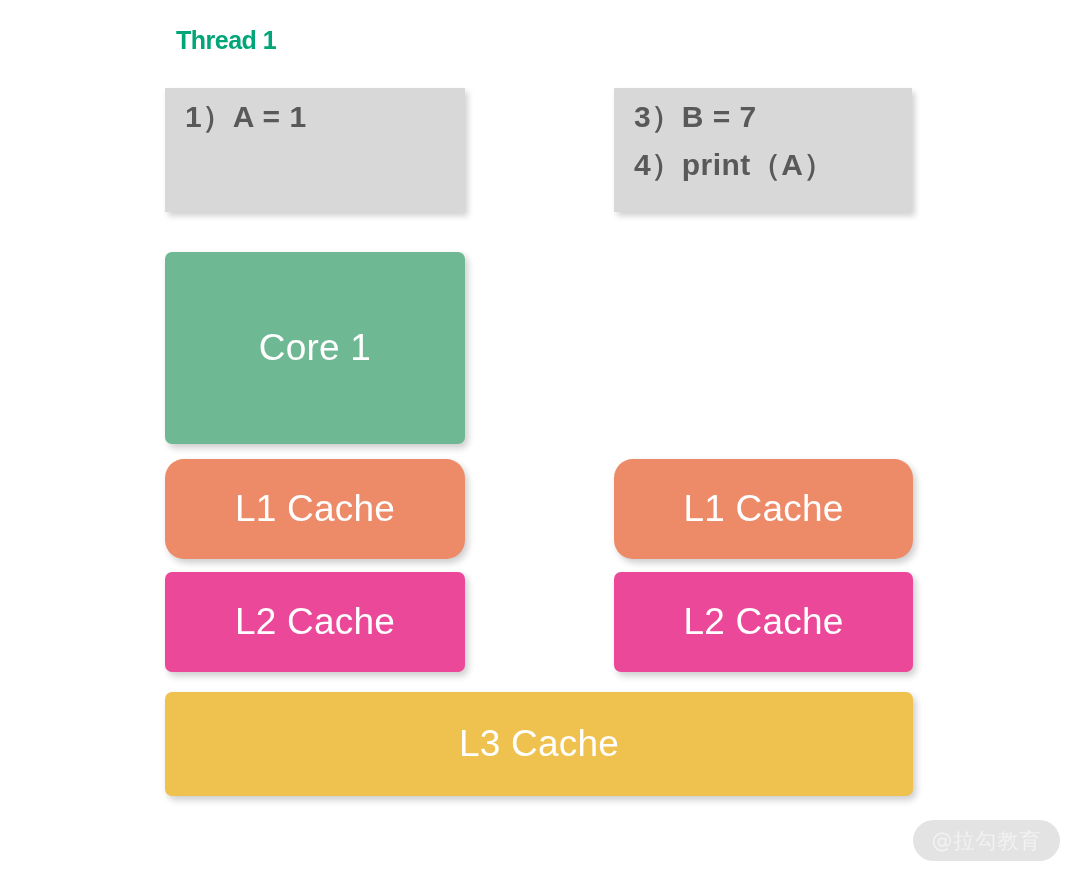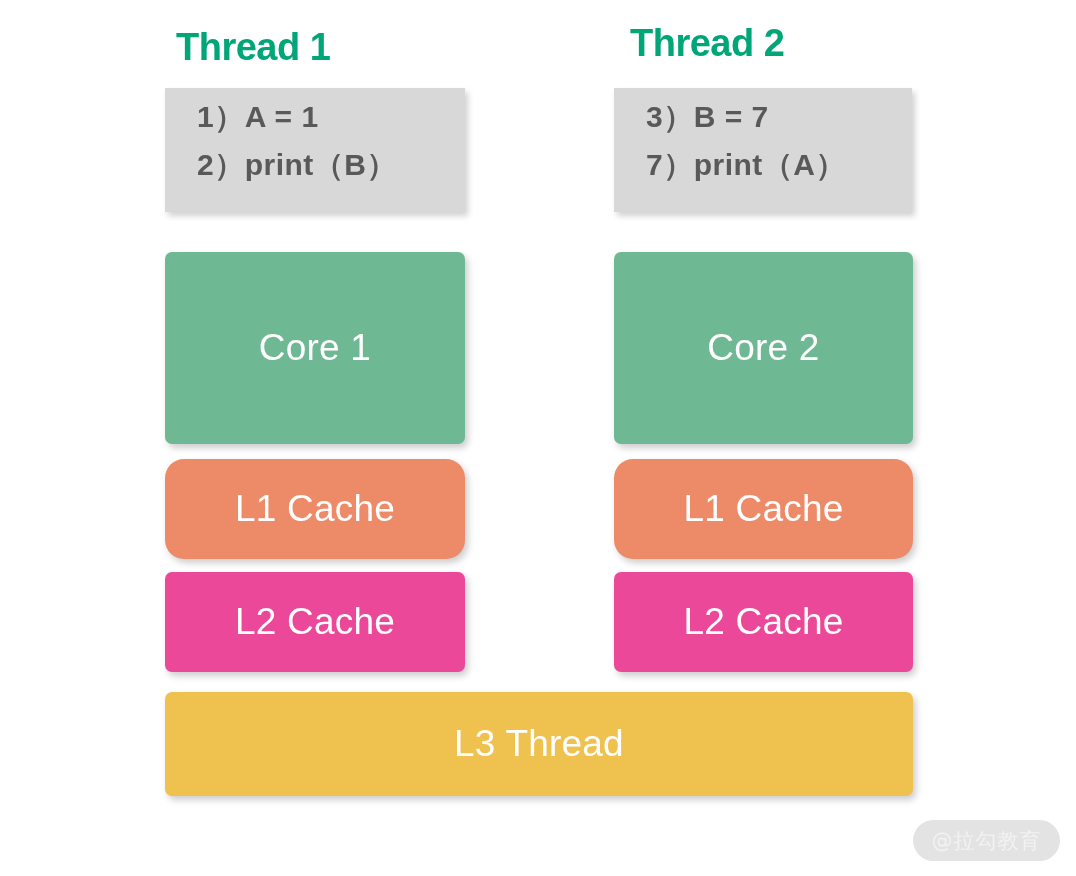--- a/index.html
+++ b/index.html
@@ -20,36 +20,36 @@
     position: relative;
     width: 1076px;
     height: 876px;
     background: #ffffff;
   }
 
   
   .thread-title {
     position: absolute;
     font-weight: bold;
-    font-size: 38px;
+    font-size: 25px;
     letter-spacing: -0.5px;
     color: #00a578;
     white-space: nowrap;
     line-height: 1;
   }
   #thread-1-title { left: 176px; top: 28px; }
   #thread-2-title { left: 630px; top: 24px; }
 
   
   .code-box {
     position: absolute;
     background: #d8d8d8;
     box-shadow: 3px 4px 6px rgba(0,0,0,0.18);
     box-sizing: border-box;
-    padding: 14px 0 10px 32px;
+    padding: 14px 0 10px 20px;
   }
   #code-box-1 { left: 165px; top: 88px; width: 300px; height: 124px; }
   #code-box-2 { left: 614px; top: 88px; width: 298px; height: 124px; }
 
   .code-line {
     color: #595959;
     font-size: 30px;
     font-weight: bold;
     line-height: 1;
     white-space: nowrap;
@@ -112,39 +112,36 @@
 </style>
 </head>
 <body>
 
 <div id="canvas">
 
   <div id="thread-1-title" class="thread-title">Thread 1</div>
 
   <div id="code-box-1" class="code-box">
     <div class="code-line">1）A = 1</div>
-    <div class="code-line">2）print（B）</div>
   </div>
 
   <div id="core-1" class="block core-block">Core 1</div>
 
   <div id="l1-1" class="block l1-block">L1 Cache</div>
 
   <div id="l2-1" class="block l2-block">L2 Cache</div>
 
-  <div id="thread-2-title" class="thread-title">Thread 2</div>
 
   <div id="code-box-2" class="code-box">
     <div class="code-line">3）B = 7</div>
-    <div class="code-line">7）print（A）</div>
+    <div class="code-line">4）print（A）</div>
   </div>
 
-  <div id="core-2" class="block core-block">Core 2</div>
 
   <div id="l1-2" class="block l1-block">L1 Cache</div>
 
   <div id="l2-2" class="block l2-block">L2 Cache</div>
 
-  <div id="l3" class="block l3-block">L3 Thread</div>
+  <div id="l3" class="block l3-block">L3 Cache</div>
 
   <div id="watermark">@拉勾教育</div>
 
 </div>
 
 </body></html>

